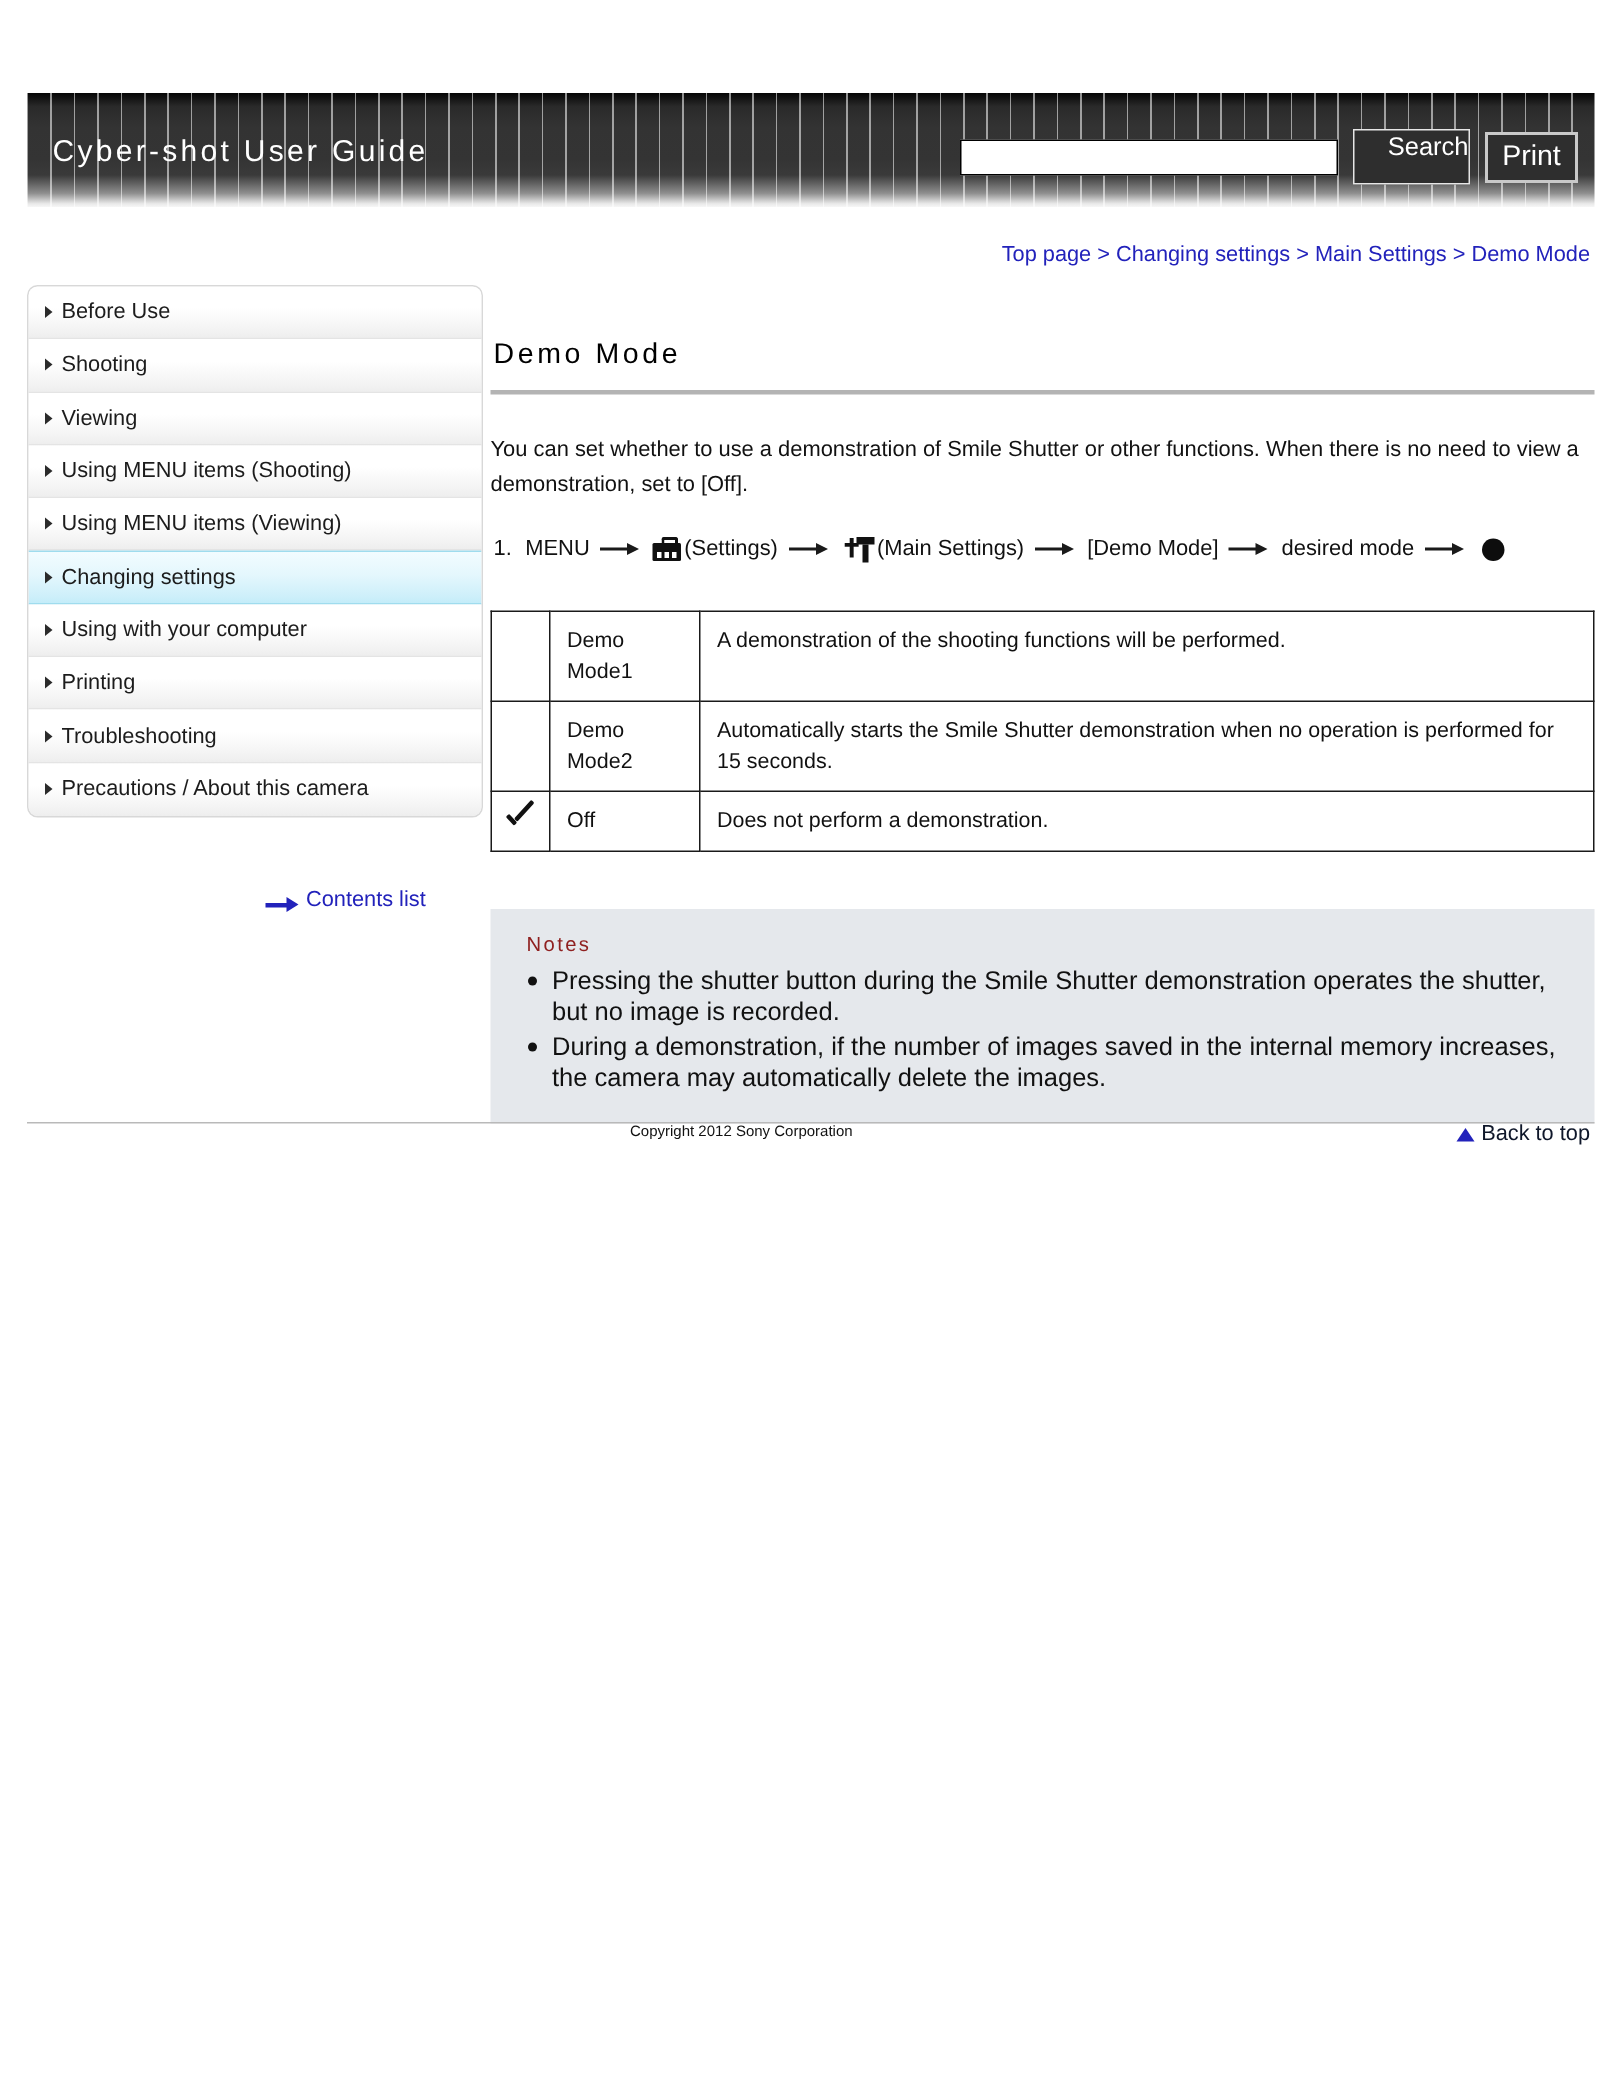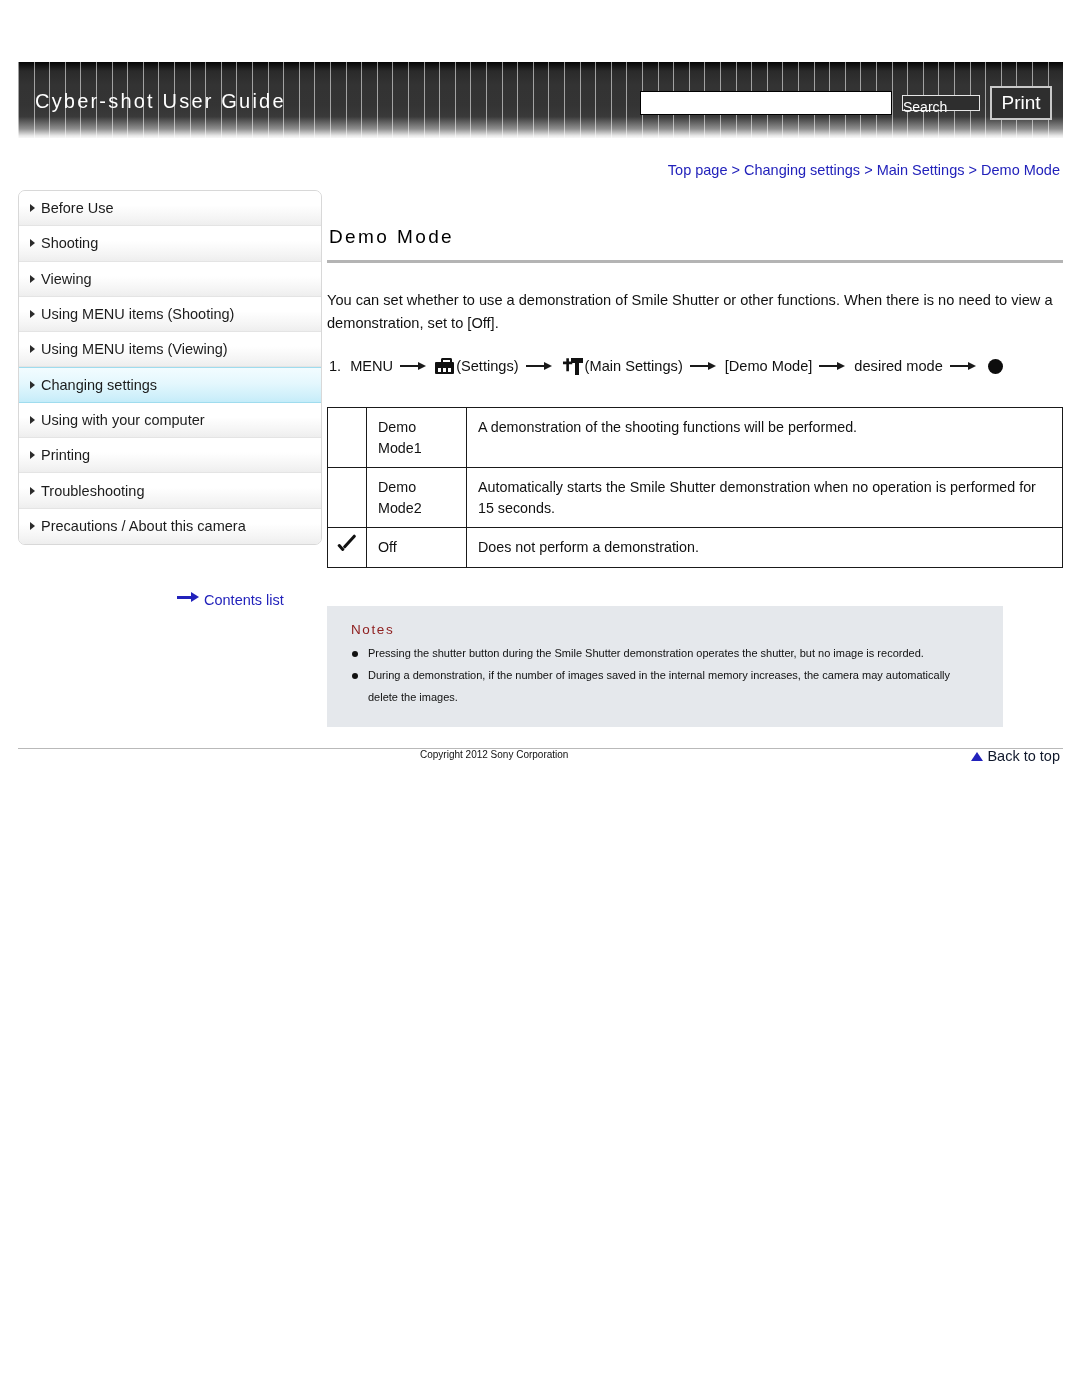--- a/index.html
+++ b/index.html
@@ -63,28 +63,28 @@
     background: #ffffff;
     border: 1px solid #000000;
     outline: none;
     font-family: "Liberation Sans", sans-serif;
     font-size: 12px;
     padding: 0 4px;
     box-sizing: border-box;
   }
   .btn-search {
     width: 78px;
-    height: 16px;
+    height: 37px;
     background: #2e2e2e;
     border: 1px solid #e6e6e6;
     color: #ffffff;
     font-family: "Liberation Sans", sans-serif;
-    font-size: 14px;
+    font-size: 17px;
     line-height: 22px;
-    text-align: left;
+    text-align: right;
     cursor: pointer;
     box-sizing: border-box;
   }
   .btn-print {
     width: 62px;
     height: 34px;
     background: #2e2e2e;
     border: 2px solid #c9c9c9;
     color: #ffffff;
     font-family: "Liberation Sans", sans-serif;
@@ -135,21 +135,21 @@
     width: 0; height: 0;
     border-left: 5px solid #2b2b2b;
     border-top: 4px solid transparent;
     border-bottom: 4px solid transparent;
   }
   .contents-link {
     position: absolute;
     left: 177px;
     top: 592px;
     display: flex;
-    align-items: flex-start;
+    align-items: flex-end;
     gap: 5px;
     color: #2222bb;
     font-size: 14.5px;
     cursor: pointer;
     white-space: nowrap;
   }
   .arrow-right-icon {
     display: inline-block;
     position: relative;
     width: 22px;
@@ -358,39 +358,39 @@
     width: 17px; height: 3px;
     background: #111;
     transform: rotate(-48deg);
     border-radius: 1px;
   }
 
   
   .notes {
     background: #e5e8ec;
     padding: 16px 20px 18px 20px;
-    width: 676px;
+    width: 736px;
     box-sizing: border-box;
     margin-bottom: 44px;
   }
   .notes-title {
     color: #8f2020;
     font-size: 13.5px;
     letter-spacing: 1.6px;
     margin: 0 0 6px 4px;
   }
   .notes ul {
     margin: 0;
     padding: 0;
     list-style: none;
   }
   .notes li {
     position: relative;
     padding-left: 21px;
-    font-size: 11px;
+    font-size: 17px;
     line-height: 21.5px;
     color: #111;
     margin-bottom: 1px;
   }
   .notes li::before {
     content: "";
     position: absolute;
     left: 5px;
     top: 8px;
     width: 6px;

